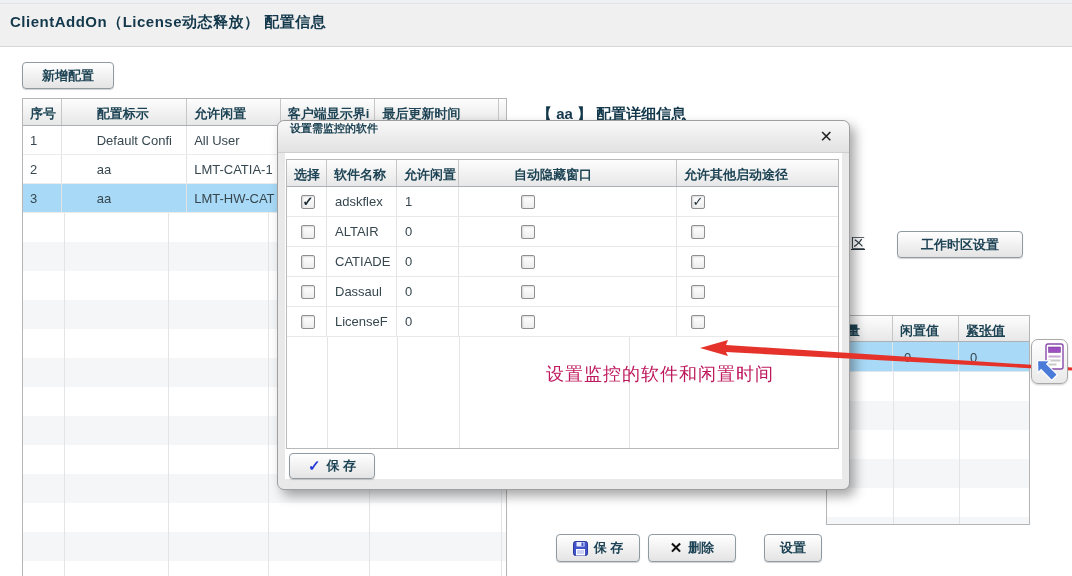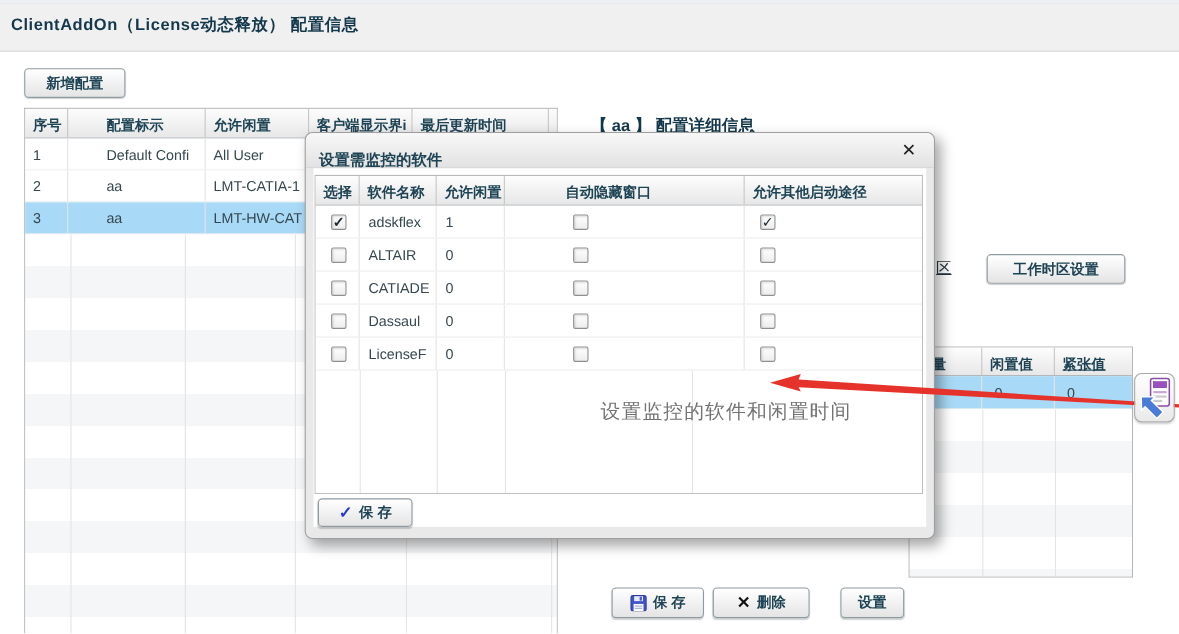--- a/index.html
+++ b/index.html
@@ -52,37 +52,37 @@
   .save-btn { left:556px; top:534px; width:84px; height:28px; }
   .del-btn  { left:648px; top:534px; width:88px; height:28px; }
   .set-btn  { left:764px; top:534px; width:58px; height:28px; }
   .x-glyph { color:#111; font-size:15px; font-weight:bold; }
 
   
   .dlg { position:absolute; left:277px; top:120px; width:573px; height:370px; background:#e9e9e9; border:1px solid #9f9f9f;
          border-radius:7px; box-shadow:5px 6px 12px rgba(0,0,0,0.35); z-index:10; }
   .dlg-header { position:absolute; left:0; top:0; right:0; height:32px; background:linear-gradient(#f8f8f8,#e2e2e2);
                 border-bottom:1px solid #cfcfcf; border-radius:7px 7px 0 0; }
-  .dlg-title { position:absolute; left:12px; top:16px; font-size:14px; font-weight:bold; color:#1d4354; }
+  .dlg-title { position:absolute; left:12px; top:0; font-size:11px; font-weight:bold; color:#1d4354; }
   .dlg-close { position:absolute; right:16px; top:6px; font-size:16px; font-weight:bold; color:#222; cursor:pointer; }
   .dlg-inner { position:absolute; left:7px; right:7px; top:32px; bottom:10px; background:#fff; }
   .dlg-table { position:absolute; left:1px; top:6px; width:553px; height:290px; border:1px solid #b9b9b9; display:flex; flex-direction:column; background:#fff; }
   .dlg-table .c1{width:40px;font-family:Liberation Serif, serif;} .dlg-table .c2{width:70px;} .dlg-table .c3{width:62px;} .dlg-table .c4{width:170px;margin-left:48px;} .dlg-table .c5{flex:1;}
   .dlg-table .g-row{height:30px; border-bottom:1px solid #e8e8e8; align-items:center;}
   .dlg-table .g-row .c{padding-top:0; display:flex; align-items:center; height:100%;}
   .dlg-table .g-row .c.txt{padding-left:8px;}
   .cb { width:14px; height:14px; border:1px solid #8f8f8f; background:linear-gradient(#ffffff,#ededed);
         box-shadow:inset 1px 1px 2px rgba(0,0,0,0.15); border-radius:2px; font-size:13px; line-height:12px;
         color:#1b2a33; font-weight:bold; text-align:center; margin-left:7px; cursor:pointer; flex:none; }
   .dlg-save { position:absolute; left:4px; top:300px; width:86px; height:26px; }
   .check-glyph { color:#2239d8; font-size:15px; font-weight:bold; }
 
   
   .anno-arrow { position:absolute; left:0; top:0; width:1072px; height:576px; z-index:20; pointer-events:none; }
-  .anno-text { position:absolute; left:546px; top:362px; font-size:18px; color:#737373; z-index:20; letter-spacing:1px; white-space:nowrap; }
+  .anno-text { position:absolute; left:546px; top:362px; font-size:18px; color:#be185d; z-index:20; letter-spacing:1px; white-space:nowrap; }
 </style>
 </head>
 <body>
 
 <div class="screen">
 
   <div class="top-strip"></div>
   <div class="top-band"></div>
   <div class="page-title">ClientAddOn（License动态释放） 配置信息</div>
 

